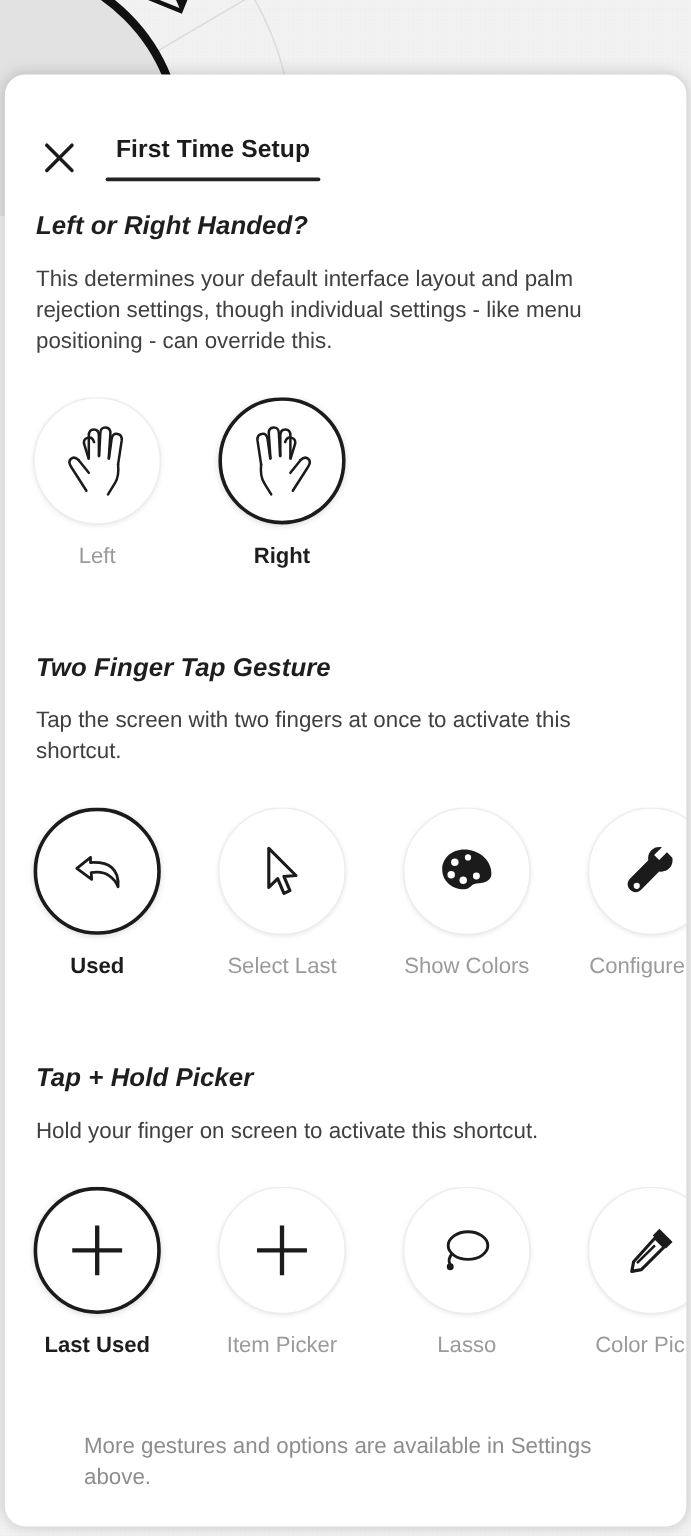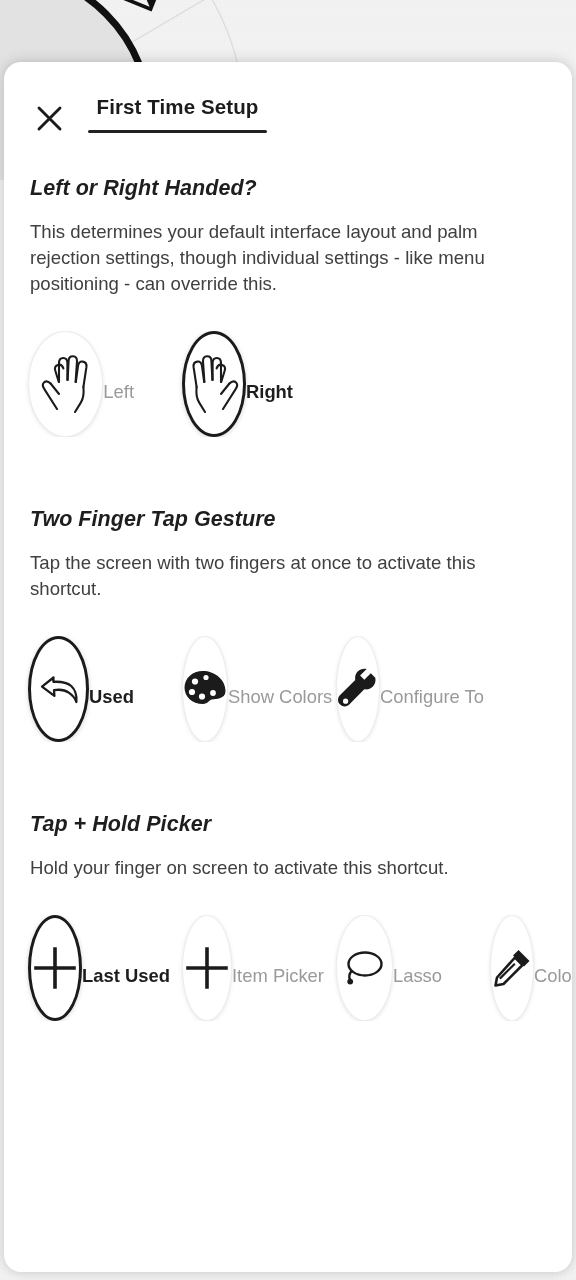--- a/index.html
+++ b/index.html
@@ -45,21 +45,21 @@
     bottom: 8px;
     background: #ffffff;
     border-radius: 17px;
     box-shadow: 0 -2px 14px rgba(0,0,0,.12), 0 2px 10px rgba(0,0,0,.07);
     overflow: hidden;
   }
 
   
   .sheet-header {
     display: flex;
-    align-items: flex-start;
+    align-items: flex-end;
     padding: 33px 0 0 22px;
     height: 92px;
   }
   .close-btn {
     width: 46px;
     height: 46px;
     display: flex;
     align-items: center;
     justify-content: center;
     flex: 0 0 auto;
@@ -116,21 +116,21 @@
     display: flex;
     gap: 48px;
     padding-left: 24px;
     overflow: hidden;
     white-space: nowrap;
   }
   .option {
     flex: 0 0 auto;
     width: 106px;
     display: flex;
-    flex-direction: row;
+    flex-direction: column;
     align-items: center;
     cursor: pointer;
   }
   .option-circle {
     width: 106px;
     height: 106px;
     border-radius: 50%;
     background: #fff;
     display: flex;
     align-items: center;
@@ -258,20 +258,28 @@
           <div class="option-circle">
             <svg width="46" height="40" viewBox="0 0 46 40">
               <path d="M17.5 8.5 L6 17.6 L18.4 26.8 L18 21.2
                        q9-1.6 14.8 2.4 q5.6 3.8 7.6 9.4
                        q0.8-10.6-5.2-16 q-5.4-4.8-17.8-4.2 Z" fill="none" stroke="#1b1b1b" stroke-width="2.3" stroke-linejoin="round"></path>
             </svg>
           </div>
           <div class="option-label">Used</div>
         </div>
 
+        <div class="option">
+          <div class="option-circle">
+            <svg width="34" height="44" viewBox="0 0 34 44">
+              <path d="M6 3 L6 35.5 L13.4 28.2 L18.6 40.5 L23.6 38.2 L18.6 26.4 L28.6 25.6 Z" fill="none" stroke="#1b1b1b" stroke-width="2.6" stroke-linejoin="round"></path>
+            </svg>
+          </div>
+          <div class="option-label">Select Last</div>
+        </div>
 
         <div class="option">
           <div class="option-circle">
             <svg width="44" height="40" viewBox="0 0 44 40">
               <path d="M20 2 C9 2 1.5 9.5 1.5 18.5 C1.5 27.5 9 35 20 35
                        C25 35 25.5 31 29 30.5 C33 30 42.5 30 42.5 22
                        C42.5 10 31 2 20 2 Z" fill="#1b1b1b"></path>
               <circle cx="12" cy="12.5" r="3.1" fill="#fff"></circle>
               <circle cx="23" cy="8.5" r="2.6" fill="#fff"></circle>
               <circle cx="9" cy="23" r="3.1" fill="#fff"></circle>
@@ -339,15 +347,16 @@
               <path d="M24 10.5 L31.5 18 L12.5 37 L4.5 38.5 L6 30.5 Z" fill="none" stroke="#1b1b1b" stroke-width="2.6" stroke-linejoin="round"></path>
               <path d="M8.8 31.6 L23.8 16.8" stroke="#1b1b1b" stroke-width="2.2"></path>
             </svg>
           </div>
           <div class="option-label">Color Picke</div>
         </div>
 
       </div>
     </div>
 
+    <div class="footer-note" style="padding-top:60px">More gestures and options are available in Settings above.</div>
 
   </div>
 </div>
 
 </body></html>

